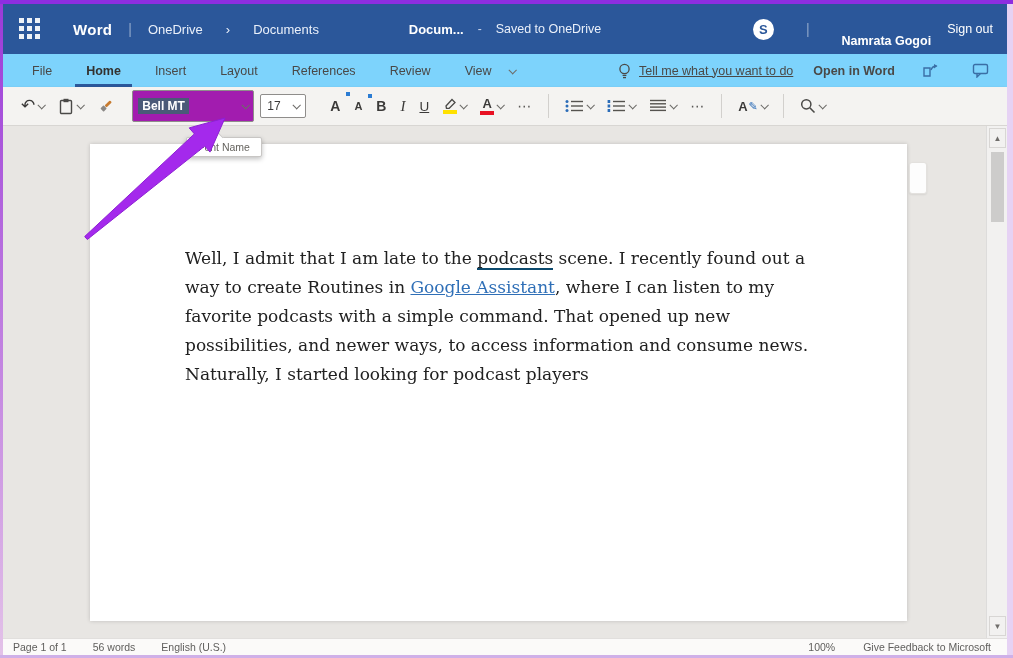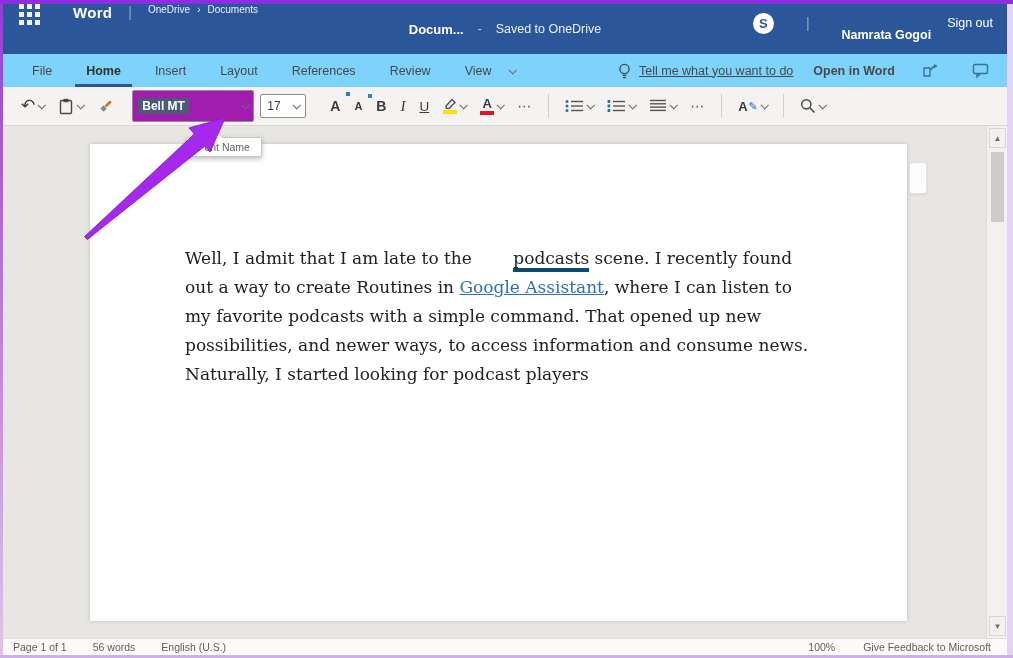--- a/index.html
+++ b/index.html
@@ -7,27 +7,27 @@
   .screen { position: relative; width: 1013px; height: 658px; background: #e8e6e3; overflow: hidden; }
 
   
   .b-top    { position:absolute; left:0; top:0; width:1013px; height:4px;  background:#8d2ee0; z-index:60;}
   .b-left   { position:absolute; left:0; top:4px; width:3px; height:651px; background:linear-gradient(#9b3ad8,#e3c2e8); z-index:60;}
   .b-right  { position:absolute; left:1007px; top:4px; width:6px; height:651px; background:#e6d2f4; z-index:60;}
   .b-bottom { position:absolute; left:0; top:655px; width:1013px; height:3px; background:#cfb0e8; z-index:60;}
 
   
   .topbar { position:absolute; left:3px; top:4px; width:1004px; height:50px; background:#2b579a;
-            display:flex; align-items:flex-start; color:#fff; padding:0 14px; }
+            display:flex; align-items:center; color:#fff; padding:0 14px; }
   .waffle { width:22px; height:22px; display:grid; grid-template-columns:repeat(3,5px); grid-template-rows:repeat(3,5px);
             gap:3px; margin:0 10px 0 2px; cursor:pointer; }
   .waffle i { background:#fff; opacity:.92; }
   .appname { font-size:15px; font-weight:bold; letter-spacing:.3px; margin-left:22px; }
   .tb-div { color:rgba(255,255,255,.45); margin:0 16px; font-size:14px; }
-  .crumb { font-size:10px; display:flex; gap:7px; align-items:center; color:#eaf0fa; }
+  .crumb { font-size:13px; display:flex; gap:23px; align-items:center; color:#eaf0fa; }
   .title-group { position:absolute; left:50%; top:0; height:50px; transform:translateX(-50%);
                  display:flex; align-items:center; gap:14px; white-space:nowrap; }
   .doc-title { font-size:13px; font-weight:bold; }
   .title-sep { font-size:12px; color:#cdd8ec; }
   .save-status { font-size:12.5px; color:#eaf0fa; }
   .top-right { margin-left:auto; display:flex; align-items:center; gap:16px; font-size:12.5px; }
   .skype { width:21px; height:21px; border-radius:50%; background:#fff; color:#2b579a; font-weight:bold;
            font-size:13px; display:flex; align-items:center; justify-content:center; cursor:pointer; }
   .user-name { font-weight:bold;margin-top:24px; }
   .sign-out { cursor:pointer; }
@@ -78,21 +78,21 @@
              font-size:10.5px; color:#66645f; z-index:40; }
   .tooltip .caret { position:absolute; left:28px; top:-4px; width:7px; height:7px; background:#fff;
              border-left:1px solid #c8c6c4; border-top:1px solid #c8c6c4; transform:rotate(45deg); }
 
   
   .canvas { position:absolute; left:3px; top:126px; width:983px; height:512px; background:#e8e6e3; }
   .page { position:absolute; left:87px; top:18px; width:817px; height:477px; background:#fff;
           box-shadow:0 0 4px rgba(0,0,0,.18); cursor:text; }
   .doc-text { position:absolute; left:95px; top:100px; width:632px; font-family:"DejaVu Serif", serif;
               font-size:17px; line-height:29px; color:#212121; }
-  .u-blue { border-bottom:4px solid #0c4a6e;margin-left:36px; }
+  .u-blue { border-bottom:2px solid #0c4a6e; }
   .link { color:#2f6fb7; text-decoration:underline; cursor:pointer; }
   .margin-btn { position:absolute; left:906px; top:36px; width:18px; height:32px; background:#fdfdfd;
                 border:1px solid #e3e1de; border-radius:3px; box-shadow:0 1px 2px rgba(0,0,0,.08); cursor:pointer; }
 
   
   .scrollbar { position:absolute; left:986px; top:126px; width:21px; height:512px; background:#f2f1f0;
                border-left:1px solid #dddcdb; }
   .scroll-btn { position:absolute; left:2px; width:17px; height:20px; background:#f2f1f0; border:1px solid #d8d6d4;
                 color:#6f6d6a; font-size:8px; display:flex; align-items:center; justify-content:center; cursor:pointer; }
   .scroll-up { top:2px; } .scroll-down { bottom:2px; }

